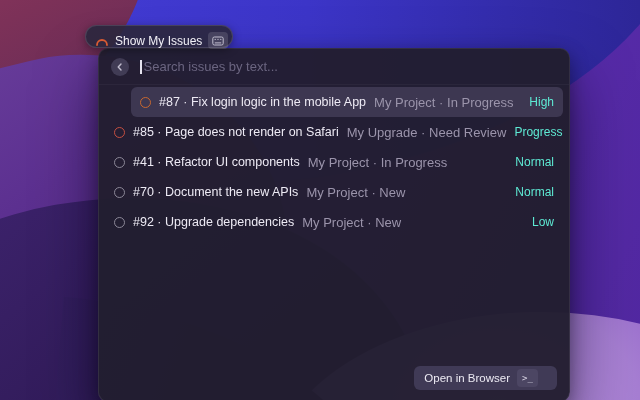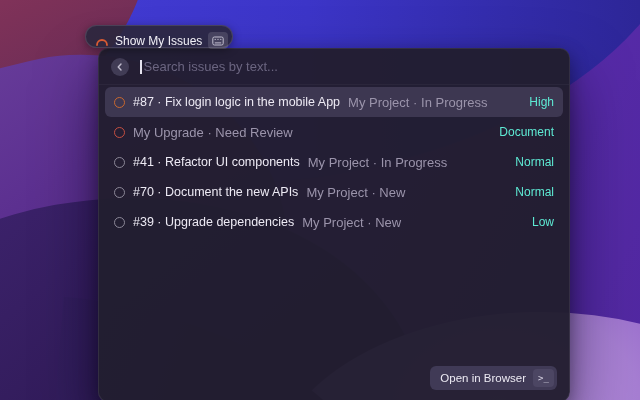--- a/index.html
+++ b/index.html
@@ -53,30 +53,30 @@
   .caret{width:1.5px;height:14px;background:#e6e3ef;margin-left:11px;flex:none;}
   .search-input{flex:1;background:transparent;border:none;outline:none;
     font-family:"Liberation Sans",sans-serif;font-size:13px;color:#e6e3ef;
     padding:0 0 0 2px;margin:0;}
   .search-input::placeholder{color:#6b6580;opacity:1;}
 
   
   .list{padding:2px 6px 0 6px;}
   .row{height:30px;display:flex;align-items:center;gap:8px;padding:0 9px;
     border-radius:6px;}
-  .row.selected{background:#3d3751;}
+  .row.selected{background:#3d3751;margin-left:26px;}
   .ring{width:11px;height:11px;border:1.5px solid #8b8797;border-radius:50%;
     flex:none;box-sizing:border-box;}
   .rowtitle{font-size:12.5px;color:#edeaf4;white-space:nowrap;}
   .rowmeta{font-size:13px;color:#9b94ab;white-space:nowrap;}
   .rowpri{margin-left:auto;font-size:12px;color:#5eead4;white-space:nowrap;}
 
   
   .open-btn{position:absolute;right:12px;bottom:11px;height:24px;
-    display:flex;align-items:center;gap:7px;padding:0 3px 0 10px;
+    display:flex;align-items:center;gap:7px;padding:0 19px 0 10px;
     background:#403a56;border-radius:6px;box-sizing:border-box;}
   .open-label{font-size:11.5px;font-weight:500;color:#eceaf3;white-space:nowrap;}
   .open-kbd{width:21px;height:18px;background:#4c4663;border-radius:4px;
     display:flex;align-items:center;justify-content:center;
     font-family:"DejaVu Sans Mono",monospace;font-size:9px;color:#d8d4e4;}
 </style>
 </head>
 <body>
 
 <div class="wp">
@@ -117,38 +117,39 @@
 
   <div class="list" id="issues-list">
       <div class="row selected">
         <span class="ring" style="border-color: rgb(201, 104, 47);"></span>
         <span class="rowtitle">#87 · Fix login logic in the mobile App</span>
         <span class="rowmeta">My Project · In Progress</span>
         <span class="rowpri">High</span>
       </div>
       <div class="row">
         <span class="ring" style="border-color: rgb(196, 79, 65);"></span>
+        <span class="rowtitle">#85 · Page does not render on Safari</span>
         <span class="rowmeta">My Upgrade · Need Review</span>
-        <span class="rowpri">Document</span>
+        <span class="rowpri">Progress</span>
       </div>
       <div class="row">
         <span class="ring" style="border-color: rgb(139, 135, 151);"></span>
         <span class="rowtitle">#41 · Refactor UI components</span>
         <span class="rowmeta">My Project · In Progress</span>
         <span class="rowpri">Normal</span>
       </div>
       <div class="row">
         <span class="ring" style="border-color: rgb(139, 135, 151);"></span>
         <span class="rowtitle">#70 · Document the new APIs</span>
         <span class="rowmeta">My Project · New</span>
         <span class="rowpri">Normal</span>
       </div>
       <div class="row">
         <span class="ring" style="border-color: rgb(139, 135, 151);"></span>
-        <span class="rowtitle">#39 · Upgrade dependencies</span>
+        <span class="rowtitle">#92 · Upgrade dependencies</span>
         <span class="rowmeta">My Project · New</span>
         <span class="rowpri">Low</span>
       </div>
     </div>
 
   <div class="open-btn">
     <span class="open-label">Open in Browser</span>
     <span class="open-kbd">&gt;_</span>
   </div>
 </div>

